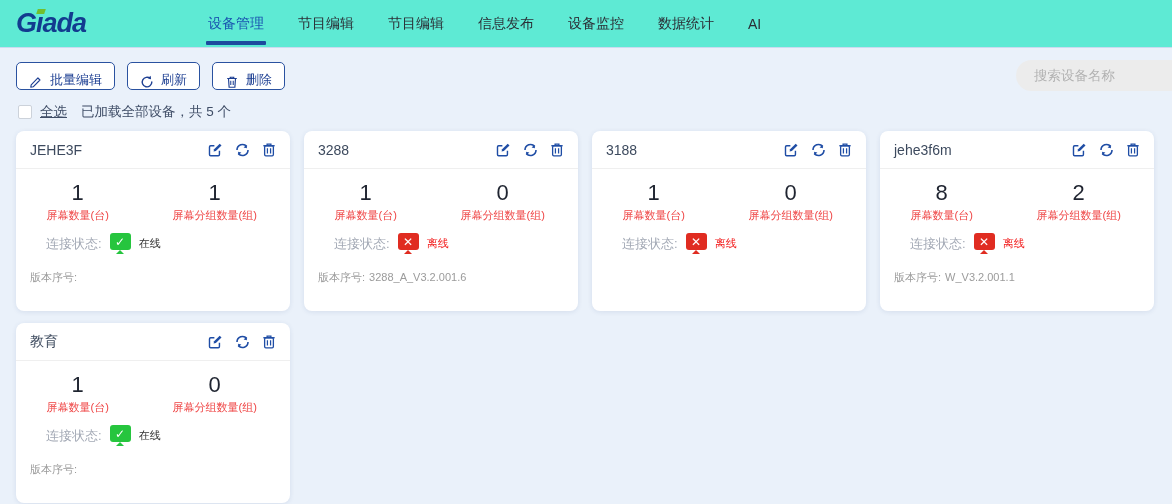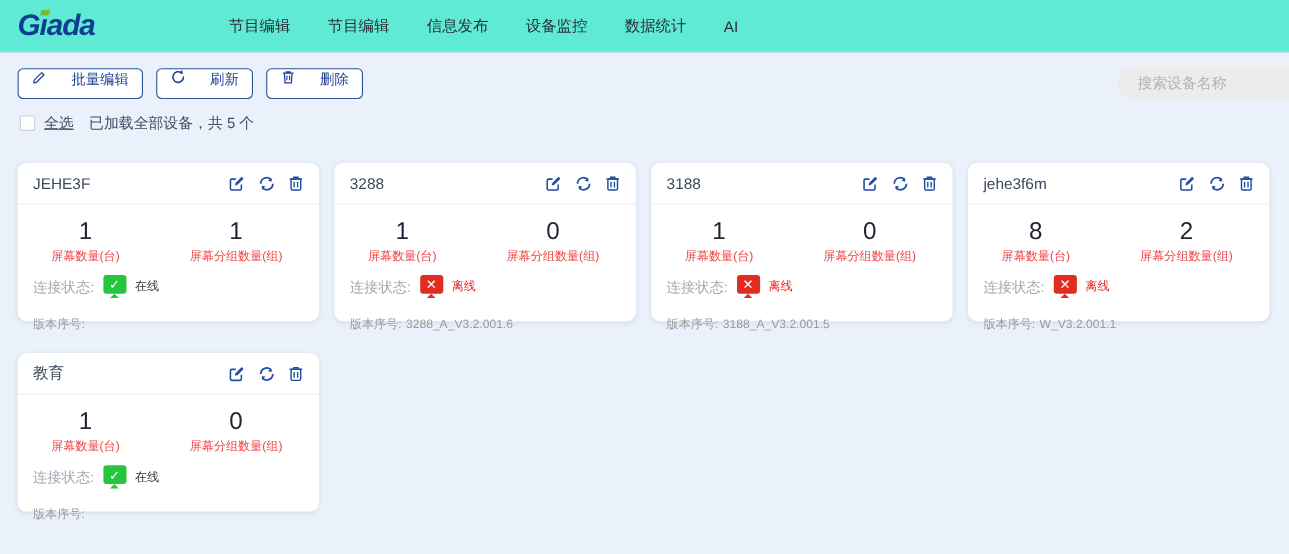--- a/index.html
+++ b/index.html
@@ -23,21 +23,21 @@
     height:100%; display:flex; align-items:center; }
   .nav-item.active { color:#1a56b0; }
   .nav-item.active::after {
     content:""; position:absolute; left:-2px; right:-2px; bottom:2px; height:4px;
     background:#1c4a9e; border-radius:1px;
   }
 
   
   .toolbar { display:flex; align-items:center; padding:12px 0 0 16px; gap:12px; }
   .tb-btn {
-    display:inline-flex; align-items:flex-start; gap:22px; height:28px; padding:0 12px;
+    display:inline-flex; align-items:flex-end; gap:7px; height:28px; padding:0 12px;
     background:#fff; border:1px solid #2a52a0; border-radius:5px;
     color:#1d3f92; font-size:13px; cursor:pointer;
   }
   .tb-btn svg { display:block; }
   .search {
     margin-left:auto; margin-right:-14px; width:170px; height:31px;
     background:#ececec; border:none; border-radius:17px; padding:0 18px;
     font-size:13.5px; color:#555; outline:none;
     font-family:"Liberation Sans","DejaVu Sans",sans-serif;
   }
@@ -50,39 +50,38 @@
     border-radius:2px; cursor:pointer; }
   .select-all { text-decoration:underline; cursor:pointer; }
   .loaded-text { margin-left:6px; }
 
   
   .grid {
     display:grid; grid-template-columns:repeat(4,1fr); gap:12px 14px;
     padding:10px 18px 0 16px;
   }
   .card {
-    background:#fff; border-radius:8px; height:144px;
+    background:#fff; border-radius:8px; height:180px;
     box-shadow:0 1px 5px rgba(30,60,120,.10);
-    margin-top:17px;
   }
   .card-head {
     display:flex; align-items:center; justify-content:space-between;
     height:38px; padding:0 14px; border-bottom:1px solid #efefef;
   }
   .card-title { font-size:14px; color:#3d4a5e; }
   .card-actions { display:flex; align-items:center; gap:11px; }
   .card-actions .icon-btn { cursor:pointer; display:flex; }
 
   .stats { display:flex; padding-top:11px; }
   .stat-col1 { flex:0 0 45%; text-align:center; }
   .stat-col2 { flex:0 0 55%; text-align:center; }
   .stat-num { font-size:22px; color:#1f2430; line-height:26px; }
   .stat-label { font-size:11px; color:#ef4444; margin-top:2px; }
 
-  .status-row { display:flex; align-items:center; gap:8px; padding:0 14px; margin-top:10px; }
+  .status-row { display:flex; align-items:center; gap:8px; padding:0 30px; margin-top:10px; }
   .muted-label { font-size:13px; color:#a3a9b5; }
   .monitor { display:inline-flex; flex-direction:column; align-items:center; }
   .monitor .screen {
     width:21px; height:17px; border-radius:3px; color:#fff; font-size:12px;
     font-weight:bold; display:flex; align-items:center; justify-content:center;
   }
   .monitor .stand { width:0; height:0; border-left:4px solid transparent;
     border-right:4px solid transparent; border-bottom:4px solid transparent; margin-top:0px; }
   .state-online .screen { background:#26c53e; }
   .state-online .stand  { border-bottom-color:#26c53e; }
@@ -96,20 +95,21 @@
 
   .version-row { padding:0 14px; margin-top:16px; font-size:11px; color:#9b9b9b; }
   .version-row .ver-val { margin-left:4px; color:#9b9b9b; }
 </style>
 </head>
 <body>
 
 <div class="header">
   <div class="logo">G<span class="i-green">ı</span>ada</div>
   <div class="nav">
+    <div class="nav-item active">设备管理</div>
     <div class="nav-item">节目编辑</div>
     <div class="nav-item">节目编辑</div>
     <div class="nav-item">信息发布</div>
     <div class="nav-item">设备监控</div>
     <div class="nav-item">数据统计</div>
     <div class="nav-item">AI</div>
   </div>
 </div>
 
 <div class="toolbar">
@@ -296,23 +296,20 @@
     <div class="status-row">
       <span class="muted-label">连接状态:</span>
       <span class="monitor">
         <span class="screen">
             <span class="glyph"></span>
           </span>
         <span class="stand"></span>
       </span>
       <span class="status-text">离线</span>
     </div>
-    <div class="version-row">
-      <span>版本序号:</span><span class="ver-val">3188_A_V3.2.001.5</span>
-    </div>
   </div>
 
   <div class="card state-offline">
     <div class="card-head">
       <span class="card-title">jehe3f6m</span>
       <span class="card-actions">
         <span class="icon-btn">
           <svg width="16" height="16" viewBox="0 0 18 18">
               <path d="M14 9.8v4.4a1.3 1.3 0 0 1-1.3 1.3H4.1a1.3 1.3 0 0 1-1.3-1.3V5.6a1.3 1.3 0 0 1 1.3-1.3H8.3" fill="none" stroke="#1f4da5" stroke-width="1.6"></path>
               <path d="M8 8.2 14.3 1.9l2 2L10 10.2l-2.6.6z" fill="#1f4da5"></path>

